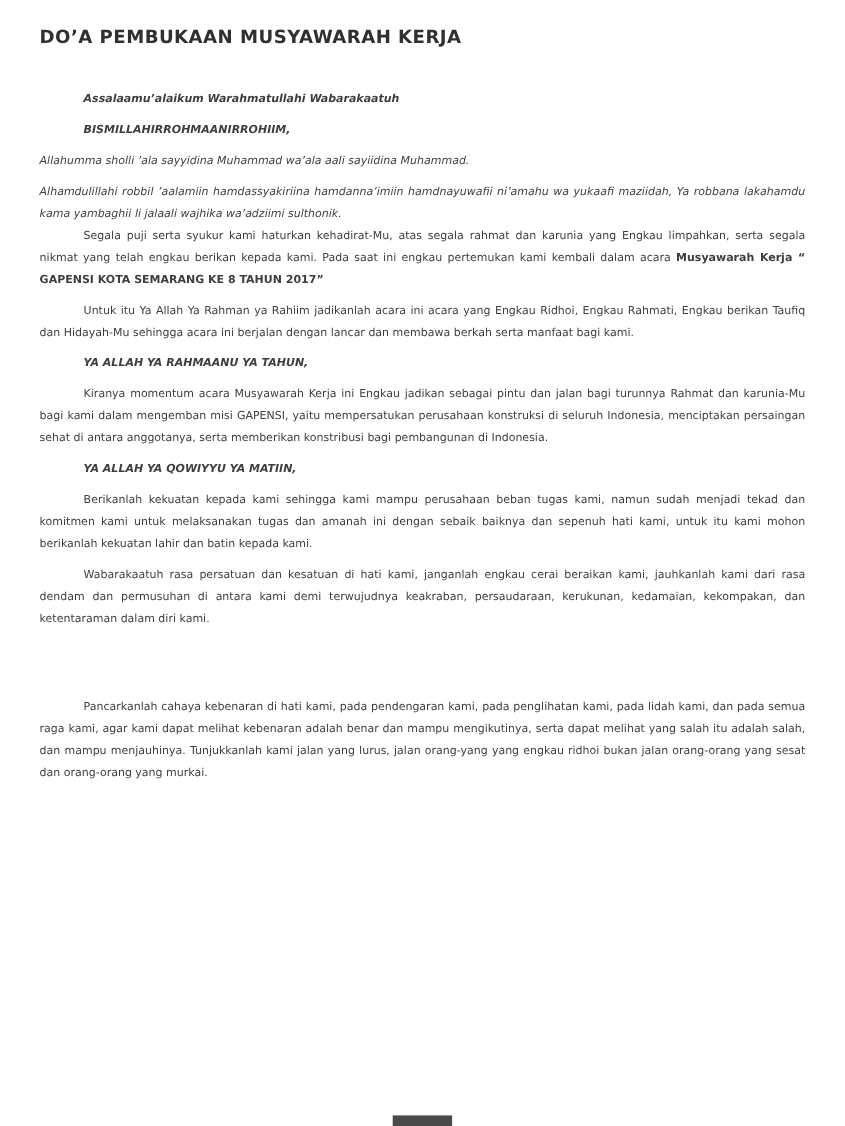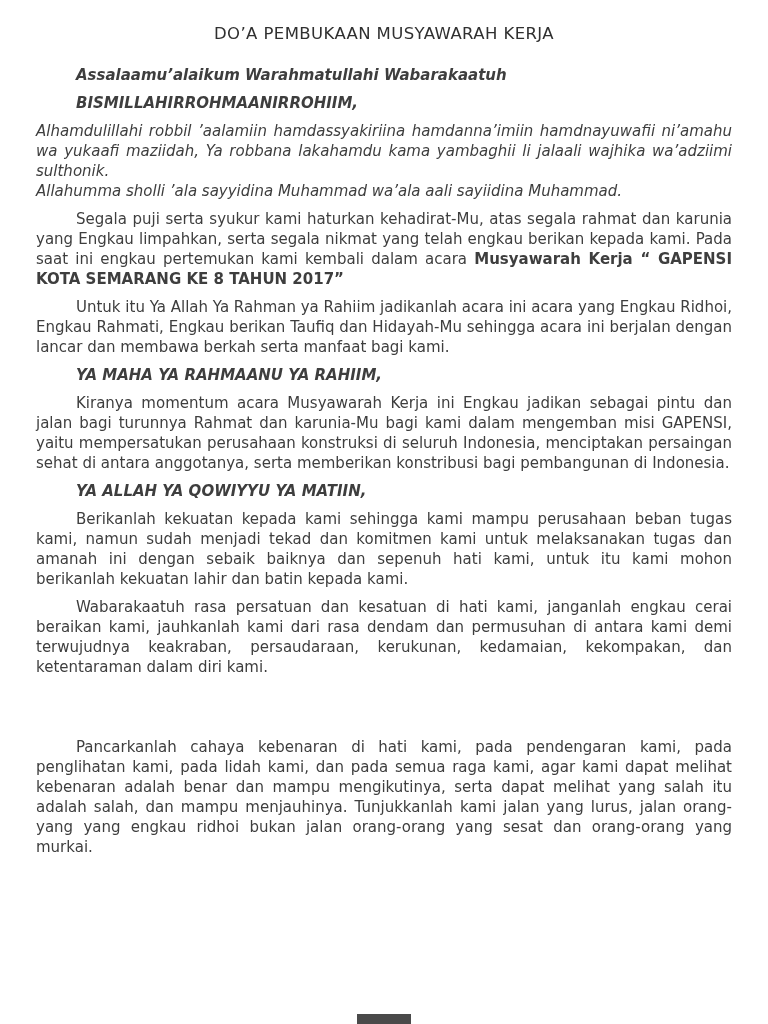--- a/index.html
+++ b/index.html
@@ -14,30 +14,29 @@
     height: 1024px;
     background: #ffffff;
     overflow: hidden;
     font-family: "DejaVu Sans", "Liberation Sans", sans-serif;
     color: #3e3e3e;
   }
   .content {
     padding: 24px 36px 0 36px;
   }
   .title {
-    margin: 0 0 22px 0;
+    margin: 0 0 38px 0;
     font-size: 16.5px;
-    font-weight: normal;
-    text-align: center;
+    font-weight: bold;
     color: #303030;
     letter-spacing: 0.4px;
   }
   p {
     margin: 0 0 8px 0;
-    font-size: 15px;
+    font-size: 10px;
     line-height: 20px;
   }
   .salutation {
     font-weight: bold;
     font-style: italic;
     text-indent: 40px;
   }
   .body {
     text-align: justify;
     text-indent: 40px;
@@ -77,29 +76,29 @@
 <div class="page">
   <div class="content">
 
     <h1 class="title">DO’A PEMBUKAAN MUSYAWARAH KERJA</h1>
 
     <p class="salutation">Assalaamu’alaikum Warahmatullahi Wabarakaatuh</p>
 
 
     <p class="heading">BISMILLAHIRROHMAANIRROHIIM,</p>
 
+    <p class="italic mb">Allahumma sholli ’ala sayyidina Muhammad wa’ala aali sayiidina Muhammad.</p>
     <p class="italic">Alhamdulillahi robbil ’aalamiin hamdassyakiriina hamdanna’imiin hamdnayuwafii ni’amahu wa yukaafi maziidah, Ya robbana lakahamdu kama yambaghii li jalaali wajhika wa’adziimi sulthonik.</p>
-    <p class="italic mb">Allahumma sholli ’ala sayyidina Muhammad wa’ala aali sayiidina Muhammad.</p>
 
 
     <p class="body"><span>Segala puji serta syukur kami haturkan kehadirat-Mu, atas segala rahmat dan karunia yang Engkau limpahkan, serta segala nikmat yang telah engkau berikan kepada kami. Pada saat ini engkau pertemukan kami kembali dalam acara </span><strong>Musyawarah Kerja  “ GAPENSI KOTA SEMARANG  KE 8 TAHUN 2017”</strong></p>
 
     <p class="body">Untuk itu Ya Allah Ya Rahman ya Rahiim jadikanlah acara ini acara yang Engkau Ridhoi, Engkau Rahmati, Engkau berikan Taufiq dan Hidayah-Mu sehingga acara ini berjalan dengan lancar dan membawa berkah serta manfaat bagi kami.</p>
 
-    <p class="heading">YA MAHA YA RAHMAANU YA RAHIIM,</p>
+    <p class="heading">YA ALLAH YA RAHMAANU YA TAHUN,</p>
 
     <p class="body">Kiranya momentum acara Musyawarah Kerja ini Engkau jadikan sebagai pintu dan jalan bagi turunnya Rahmat dan karunia-Mu bagi kami dalam mengemban misi GAPENSI, yaitu mempersatukan perusahaan konstruksi di seluruh Indonesia, menciptakan persaingan sehat di antara anggotanya, serta memberikan konstribusi bagi pembangunan di Indonesia.</p>
 
     <p class="heading">YA ALLAH YA QOWIYYU YA MATIIN,</p>
 
     <p class="body">Berikanlah kekuatan kepada kami sehingga kami mampu perusahaan beban tugas kami, namun sudah menjadi tekad dan komitmen kami untuk melaksanakan tugas dan amanah ini dengan sebaik baiknya dan sepenuh hati kami, untuk itu kami mohon berikanlah kekuatan lahir dan batin kepada kami.</p>
 
     <p class="body">Wabarakaatuh rasa persatuan dan kesatuan di hati kami, janganlah engkau cerai beraikan kami, jauhkanlah kami dari rasa dendam dan permusuhan di antara kami demi terwujudnya keakraban, persaudaraan, kerukunan, kedamaian, kekompakan, dan ketentaraman dalam diri kami.</p>
 
     <div class="gap"></div>

